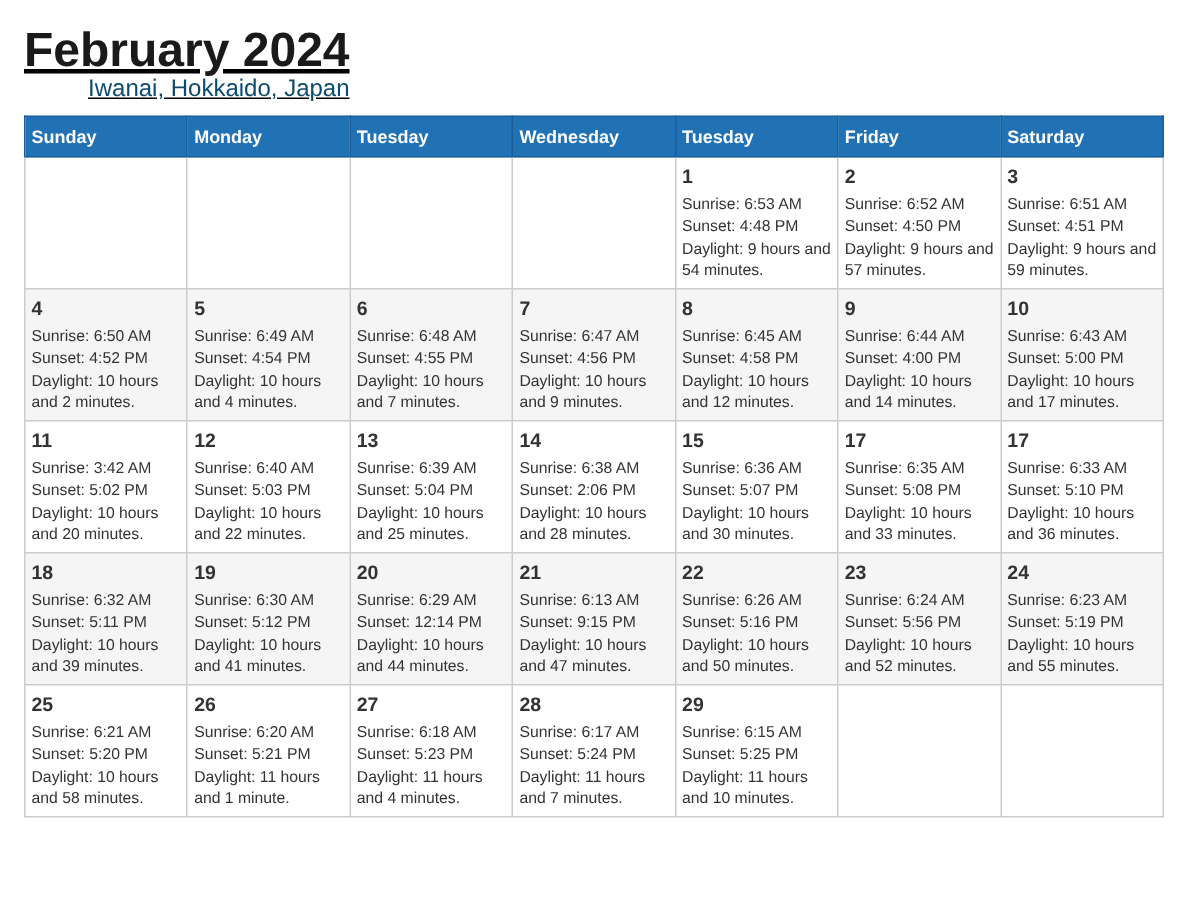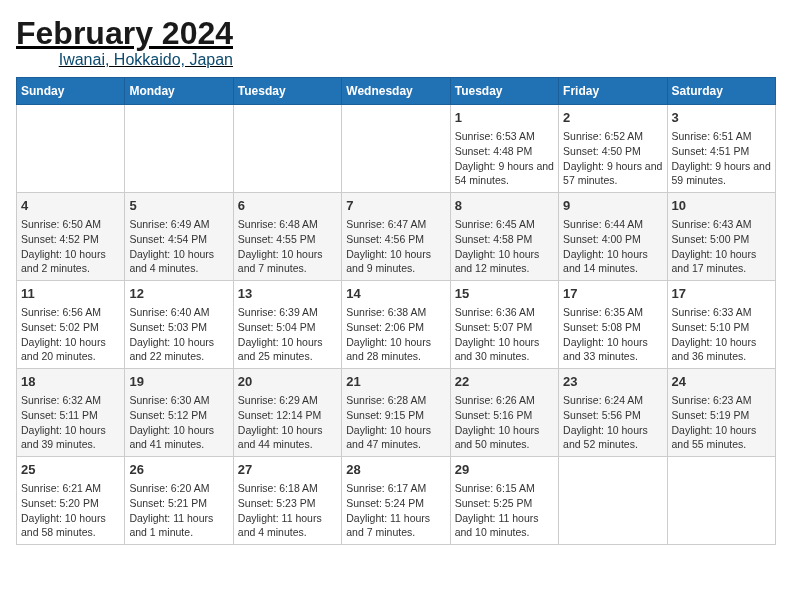--- a/index.html
+++ b/index.html
@@ -120,33 +120,33 @@
       <tr>
         <td><span class="day-num">4</span><span>Sunrise: 6:50 AM</span><br><span>Sunset: 4:52 PM</span><br><span>Daylight: 10 hours and 2 minutes.</span></td>
         <td><span class="day-num">5</span><span>Sunrise: 6:49 AM</span><br><span>Sunset: 4:54 PM</span><br><span>Daylight: 10 hours and 4 minutes.</span></td>
         <td><span class="day-num">6</span><span>Sunrise: 6:48 AM</span><br><span>Sunset: 4:55 PM</span><br><span>Daylight: 10 hours and 7 minutes.</span></td>
         <td><span class="day-num">7</span><span>Sunrise: 6:47 AM</span><br><span>Sunset: 4:56 PM</span><br><span>Daylight: 10 hours and 9 minutes.</span></td>
         <td><span class="day-num">8</span><span>Sunrise: 6:45 AM</span><br><span>Sunset: 4:58 PM</span><br><span>Daylight: 10 hours and 12 minutes.</span></td>
         <td><span class="day-num">9</span><span>Sunrise: 6:44 AM</span><br><span>Sunset: 4:00 PM</span><br><span>Daylight: 10 hours and 14 minutes.</span></td>
         <td><span class="day-num">10</span><span>Sunrise: 6:43 AM</span><br><span>Sunset: 5:00 PM</span><br><span>Daylight: 10 hours and 17 minutes.</span></td>
       </tr>
       <tr>
-        <td><span class="day-num">11</span><span>Sunrise: 6:56 AM</span><br><span>Sunset: 5:02 PM</span><br><span>Daylight: 10 hours and 20 minutes.</span></td>
+        <td><span class="day-num">11</span><span>Sunrise: 3:42 AM</span><br><span>Sunset: 5:02 PM</span><br><span>Daylight: 10 hours and 20 minutes.</span></td>
         <td><span class="day-num">12</span><span>Sunrise: 6:40 AM</span><br><span>Sunset: 5:03 PM</span><br><span>Daylight: 10 hours and 22 minutes.</span></td>
         <td><span class="day-num">13</span><span>Sunrise: 6:39 AM</span><br><span>Sunset: 5:04 PM</span><br><span>Daylight: 10 hours and 25 minutes.</span></td>
         <td><span class="day-num">14</span><span>Sunrise: 6:38 AM</span><br><span>Sunset: 2:06 PM</span><br><span>Daylight: 10 hours and 28 minutes.</span></td>
         <td><span class="day-num">15</span><span>Sunrise: 6:36 AM</span><br><span>Sunset: 5:07 PM</span><br><span>Daylight: 10 hours and 30 minutes.</span></td>
         <td><span class="day-num">17</span><span>Sunrise: 6:35 AM</span><br><span>Sunset: 5:08 PM</span><br><span>Daylight: 10 hours and 33 minutes.</span></td>
         <td><span class="day-num">17</span><span>Sunrise: 6:33 AM</span><br><span>Sunset: 5:10 PM</span><br><span>Daylight: 10 hours and 36 minutes.</span></td>
       </tr>
       <tr>
         <td><span class="day-num">18</span><span>Sunrise: 6:32 AM</span><br><span>Sunset: 5:11 PM</span><br><span>Daylight: 10 hours and 39 minutes.</span></td>
         <td><span class="day-num">19</span><span>Sunrise: 6:30 AM</span><br><span>Sunset: 5:12 PM</span><br><span>Daylight: 10 hours and 41 minutes.</span></td>
         <td><span class="day-num">20</span><span>Sunrise: 6:29 AM</span><br><span>Sunset: 12:14 PM</span><br><span>Daylight: 10 hours and 44 minutes.</span></td>
-        <td><span class="day-num">21</span><span>Sunrise: 6:28 AM</span><br><span>Sunset: 9:15 PM</span><br><span>Daylight: 10 hours and 47 minutes.</span></td>
+        <td><span class="day-num">21</span><span>Sunrise: 6:13 AM</span><br><span>Sunset: 9:15 PM</span><br><span>Daylight: 10 hours and 47 minutes.</span></td>
         <td><span class="day-num">22</span><span>Sunrise: 6:26 AM</span><br><span>Sunset: 5:16 PM</span><br><span>Daylight: 10 hours and 50 minutes.</span></td>
         <td><span class="day-num">23</span><span>Sunrise: 6:24 AM</span><br><span>Sunset: 5:56 PM</span><br><span>Daylight: 10 hours and 52 minutes.</span></td>
         <td><span class="day-num">24</span><span>Sunrise: 6:23 AM</span><br><span>Sunset: 5:19 PM</span><br><span>Daylight: 10 hours and 55 minutes.</span></td>
       </tr>
       <tr>
         <td><span class="day-num">25</span><span>Sunrise: 6:21 AM</span><br><span>Sunset: 5:20 PM</span><br><span>Daylight: 10 hours and 58 minutes.</span></td>
         <td><span class="day-num">26</span><span>Sunrise: 6:20 AM</span><br><span>Sunset: 5:21 PM</span><br><span>Daylight: 11 hours and 1 minute.</span></td>
         <td><span class="day-num">27</span><span>Sunrise: 6:18 AM</span><br><span>Sunset: 5:23 PM</span><br><span>Daylight: 11 hours and 4 minutes.</span></td>
         <td><span class="day-num">28</span><span>Sunrise: 6:17 AM</span><br><span>Sunset: 5:24 PM</span><br><span>Daylight: 11 hours and 7 minutes.</span></td>
         <td><span class="day-num">29</span><span>Sunrise: 6:15 AM</span><br><span>Sunset: 5:25 PM</span><br><span>Daylight: 11 hours and 10 minutes.</span></td>

